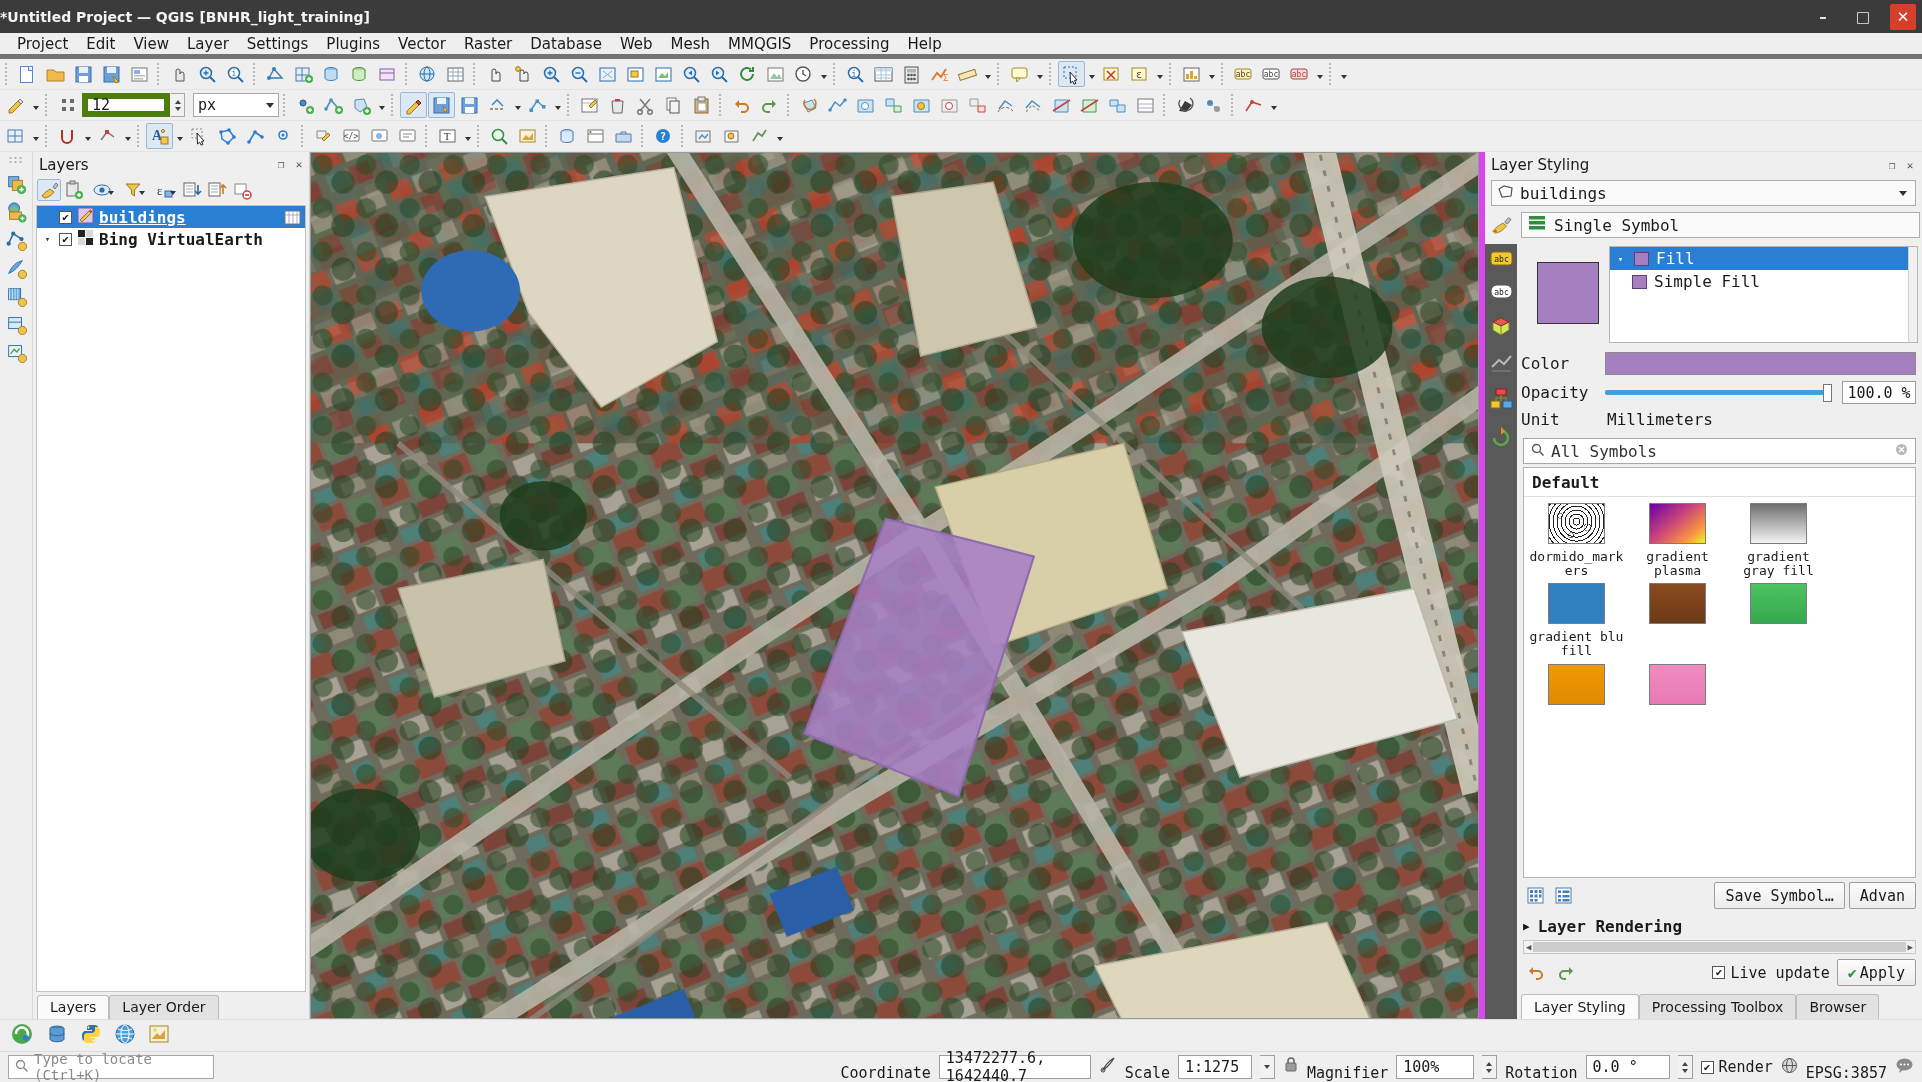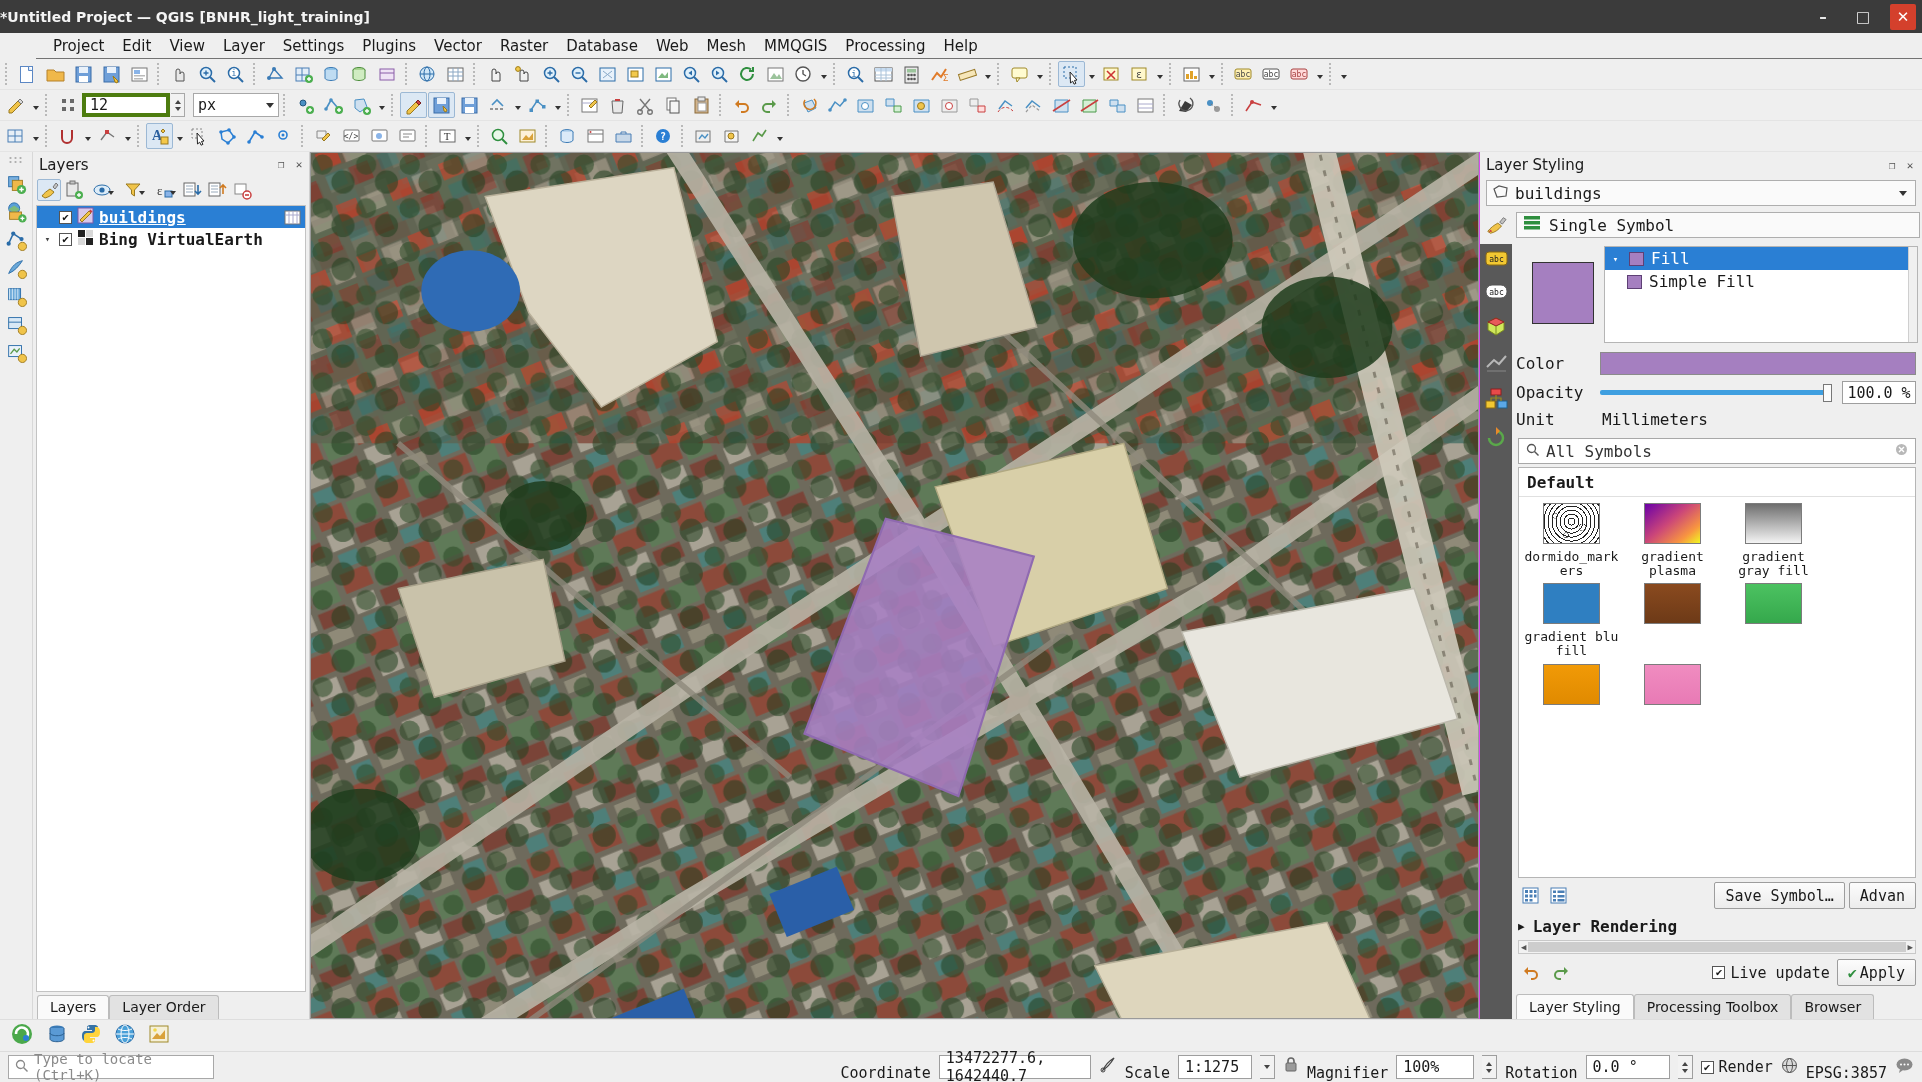--- a/index.html
+++ b/index.html
@@ -19,22 +19,22 @@
     position:relative; flex:0 0 33px;
     font-family:"DejaVu Sans", sans-serif; font-size:14px; font-weight:bold;
   }
   .titlebar .wbtns { position:absolute; right:6px; top:0; height:33px; display:flex; align-items:center; gap:14px; }
   .wbtn { width:26px; height:26px; display:flex; align-items:center; justify-content:center; font-size:15px; color:#e8e8e8; }
   .wbtn.close { background:#d4402c; color:#fff; border-radius:2px; }
 
   
   .menubar {
     height:26px; background:#efefef; display:flex; align-items:center;
-    padding-left:8px; flex:0 0 26px; border-bottom:1px solid #737373;
-    font-family:"DejaVu Sans", sans-serif; font-size:15px;margin-left:36px;
+    padding-left:8px; flex:0 0 26px; border-bottom:5px solid #737373;
+    font-family:"DejaVu Sans", sans-serif; font-size:15px;
   }
   .menuitem { padding:2px 9px; cursor:default; white-space:nowrap; }
 
   
   .toolbar {
     background:#efefef; display:flex; align-items:center;
     padding:0 2px; gap:1px; border-bottom:1px solid #e4e4e4;
     flex:0 0 31px; height:31px; overflow:hidden;
   }
   .tb-sep { width:5px; height:22px; border-left:2px dotted #b9b9b9; margin:0 3px; }
@@ -44,21 +44,21 @@
   }
   .tbtn svg { display:block; }
   .tbtn.arrow { width:11px; }
   .tbtn.arrow:after {
     content:""; border-left:3.5px solid transparent; border-right:3.5px solid transparent;
     border-top:4px solid #333; position:absolute; bottom:7px; left:2px;
   }
   .tbtn.sel { border:1px solid #9cb8d4; background:#dce8f4; }
 
   .numfield {
-    height:24px; width:88px; background:#fff; border:4px solid #4d7c0f;
+    height:24px; width:88px; background:#fff; border:6px solid #4d7c0f;
     display:flex; align-items:center; padding:0 4px; font-size:15px;
   }
   .spin { width:14px; height:24px; border:1px solid #a8a8a8; border-left:none; background:#f2f2f2;
           display:flex; flex-direction:column; justify-content:center; align-items:center; }
   .spin i { display:block; width:0;height:0;border-left:3.5px solid transparent;border-right:3.5px solid transparent; }
   .spin i.up { border-bottom:4px solid #444; margin-bottom:3px; }
   .spin i.dn { border-top:4px solid #444; }
   .combofield {
     height:24px; width:86px; background:#fff; border:1px solid #a8a8a8;
     display:flex; align-items:center; justify-content:space-between; padding:0 4px; font-size:15px;
@@ -106,21 +106,21 @@
   .panel-tabs { display:flex; gap:0; padding:3px 4px 0 4px; height:27px; }
   .ptab { padding:3px 12px; border:1px solid #bcbcbc; border-bottom:none; background:#e2e2e2;
           font-family:"DejaVu Sans", sans-serif; font-size:14px; border-radius:3px 3px 0 0;}
   .ptab.active { background:#fafafa; }
 
   
   .map-wrap { flex:1 1 auto; position:relative; overflow:hidden; background:#2f3a2a; border:1px solid #9a9a9a; }
   .map-canvas { position:absolute; inset:0; }
 
   
-  .styling-dock { width:443px; flex:0 0 443px; background:#efefef; display:flex; flex-direction:column; border-left:1px solid #d946ef;}
+  .styling-dock { width:443px; flex:0 0 443px; background:#efefef; display:flex; flex-direction:column; border-left:6px solid #d946ef;}
   .sd-head { display:flex; align-items:center; justify-content:space-between; padding:3px 6px; height:26px;}
   .sd-title { font-family:"DejaVu Sans", sans-serif; font-size:15px;}
   .sd-layercombo {
     margin:2px 6px 4px 6px; height:26px; background:#fafafa; border:1px solid #aeaeae;
     display:flex; align-items:center; padding:0 6px; gap:6px; position:relative;
   }
   .sd-layercombo .cname { font-size:16px; }
   .sd-layercombo:after{content:"";position:absolute;right:8px;border-left:4px solid transparent;border-right:4px solid transparent;border-top:5px solid #333;}
   .sd-body { flex:1 1 auto; display:flex; min-height:0; }
   .sd-rail { width:32px; flex:0 0 32px; display:flex; flex-direction:column; align-items:center; gap:8px; padding-top:4px;}

